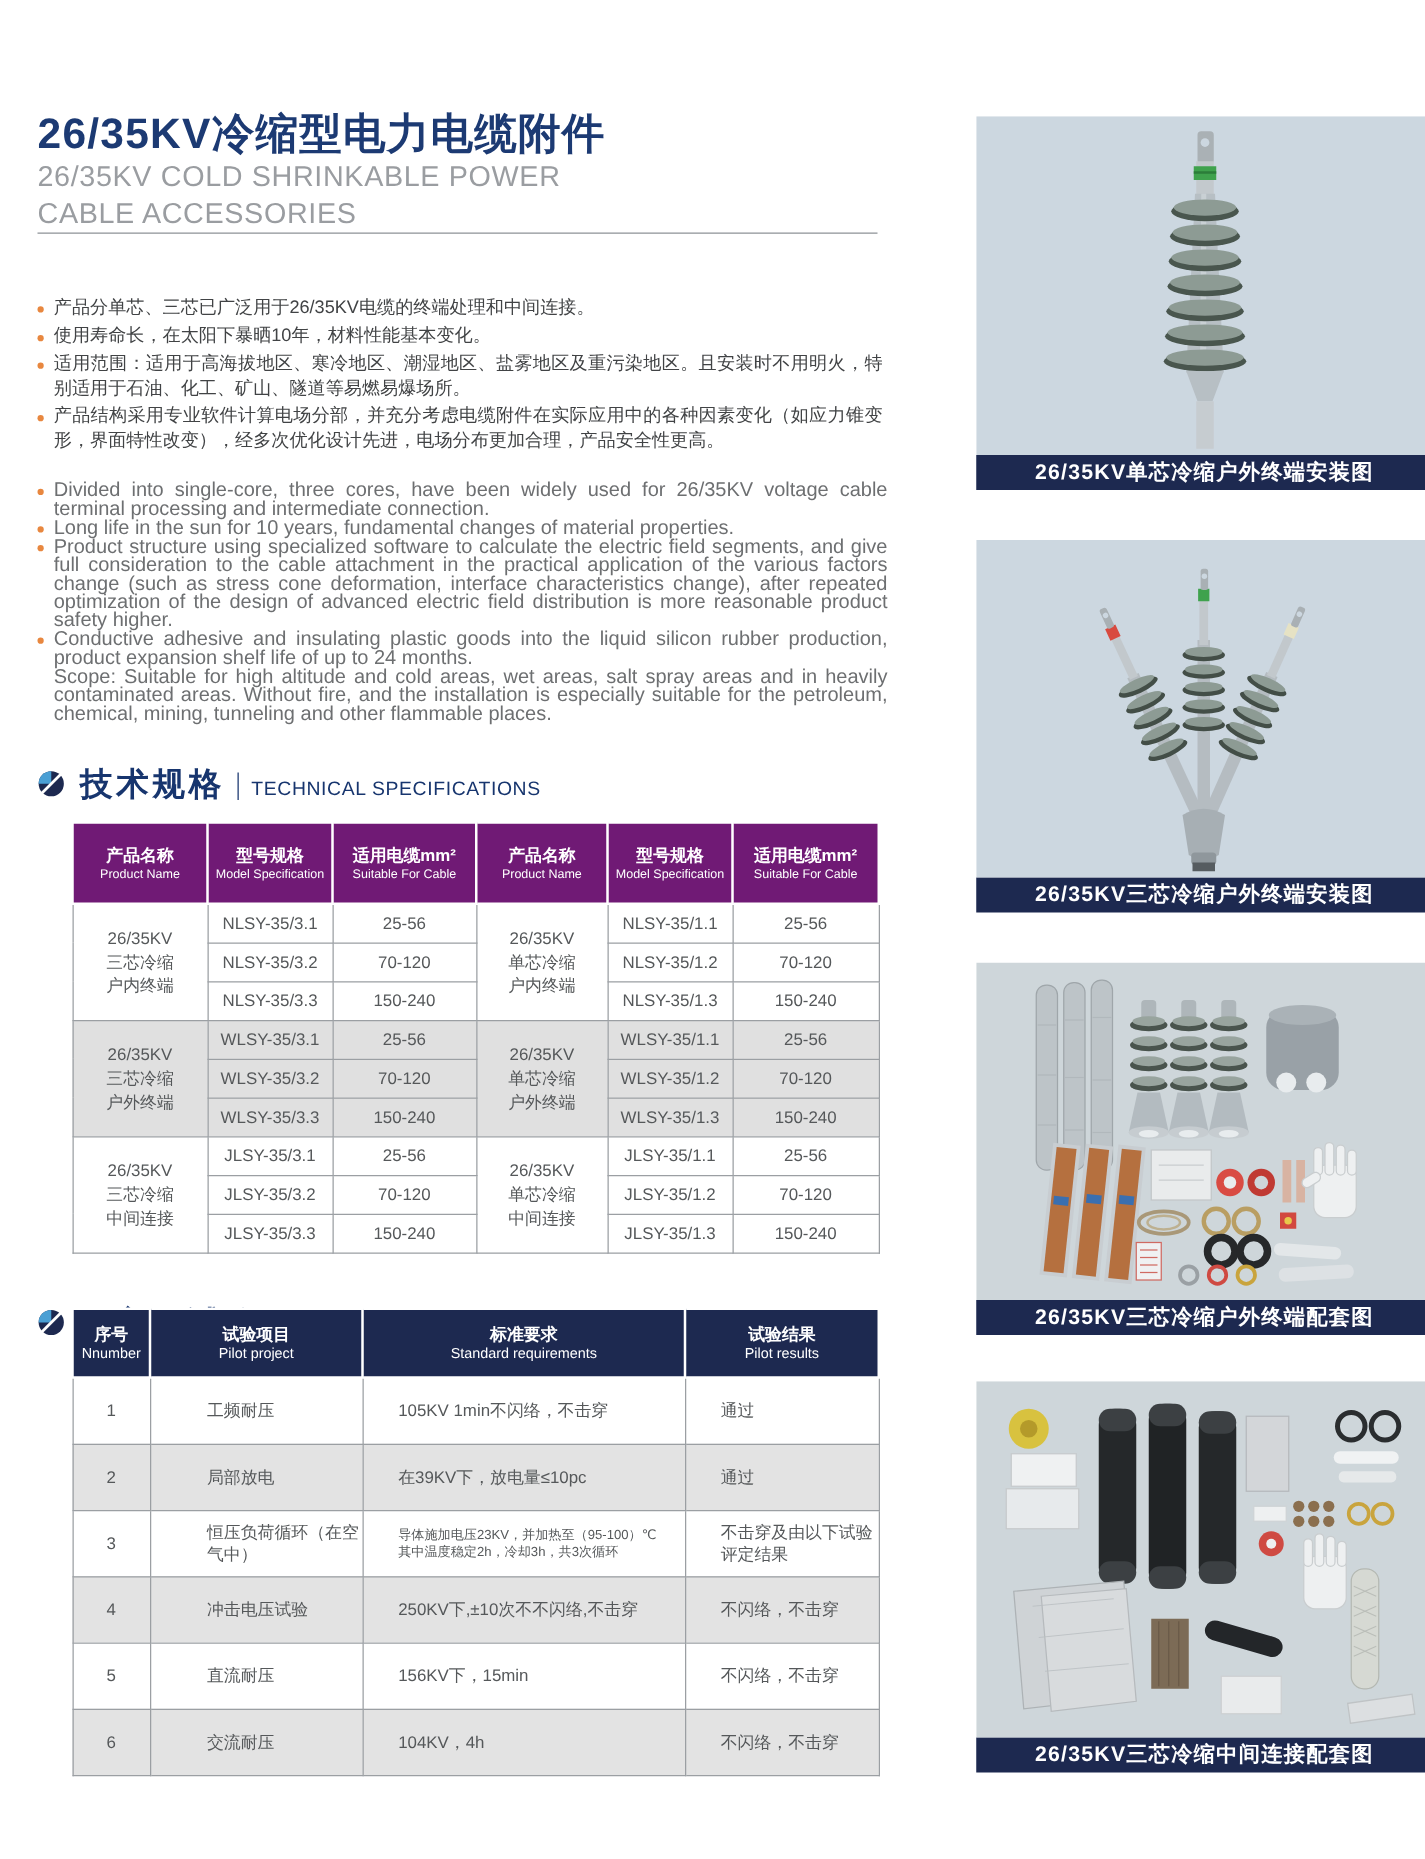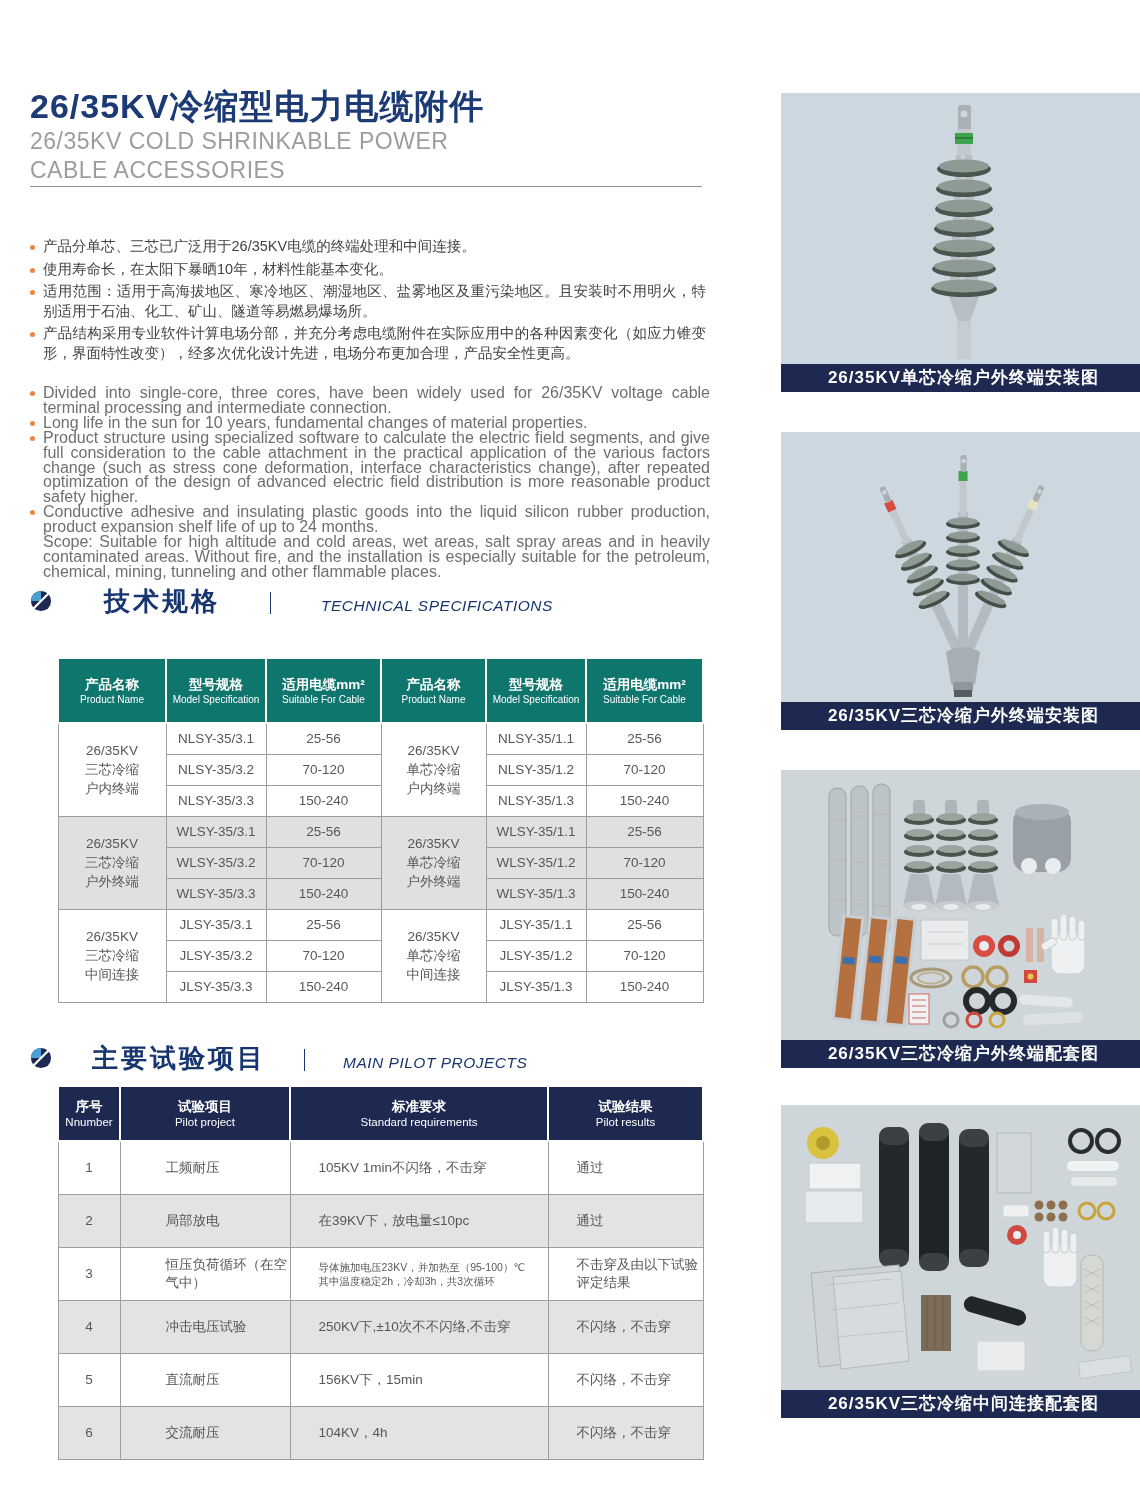--- a/index.html
+++ b/index.html
@@ -24,41 +24,41 @@
   ul.feat.zh { top:237px; width:676px; }
   ul.feat.zh li { margin-bottom:3px; }
   ul.feat.zh .dot { margin-top:8px; }
   ul.feat.zh .txt { font-size:14.5px; line-height:19.5px; color:#414345; text-align:justify; }
 
   ul.feat.en { top:386px; width:680px; }
   ul.feat.en .dot { margin-top:5px; }
   ul.feat.en .txt { font-size:16px; line-height:14.9px; color:#6d6f71; text-align:justify; }
 
   .sec { position:absolute; left:0; height:28px; display:flex; align-items:center; }
-  .sec.tech { top:587px;gap:40px; }
+  .sec.tech { top:613px; }
   .sec.pilot { top:1044px;gap:28px; }
   .sec .sec-icon { width:22px; height:22px; margin-right:12px; }
   .sec .sec-zh { font-size:26px; font-weight:bold; color:#17356e; letter-spacing:3px; }
   .sec .sec-div { width:1px; height:22px; background:#17356e; margin:4px 10px 0 10px; }
-  .sec .sec-en { font-size:15.5px; color:#17356e; letter-spacing:0.5px; margin-top:10px;font-style:italic; }
+  .sec .sec-en { font-size:15.5px; color:#17356e; letter-spacing:0.5px; margin-top:10px; }
 
   table { border-collapse:collapse; table-layout:fixed; position:absolute; }
   th,td { text-align:center; vertical-align:middle; }
 
   
   table.tech { left:27px; top:657px; width:645px; }
-  table.tech th { background:#0f766e; color:#ffffff; border:2px solid #ffffff; height:65px; padding:2px; }
+  table.tech th { background:#701a75; color:#ffffff; border:2px solid #ffffff; height:65px; padding:2px; }
   table.tech th .h-zh { font-size:13.5px; font-weight:bold; line-height:17px; }
   table.tech th .h-en { font-size:10px; font-weight:normal; line-height:13px; }
   table.tech td { border:1px solid #9b9fa3; height:31px; font-size:13.5px; color:#55585a; background:#ffffff; }
   table.tech tr.shade td { background:#e0e0e0; }
   td.prod { white-space:pre-line; line-height:19px; font-size:13.5px; }
 
   
-  table.pilot { left:27px; top:1085px; width:645px; }
+  table.pilot { left:27px; top:1046px; width:645px; }
   table.pilot th { background:#1d2950; color:#ffffff; border:2px solid #ffffff; height:55px; padding:2px; }
   table.pilot th .h-zh { font-size:13.5px; font-weight:bold; line-height:17px; }
   table.pilot th .h-en { font-size:11.5px; font-weight:normal; line-height:14px; }
   table.pilot td { border:1px solid #9b9fa3; height:53px; font-size:13.5px; color:#55585a; background:#ffffff; }
   table.pilot tbody tr:nth-child(even) td { background:#e3e3e3; }
   table.pilot td.c-left { text-align:left; padding-left:45px; }
   table.pilot td.c-left2 { text-align:left; padding-left:28px; }
   table.pilot td.sm { font-size:10.5px; line-height:14px; white-space:pre-line; }
 
   

